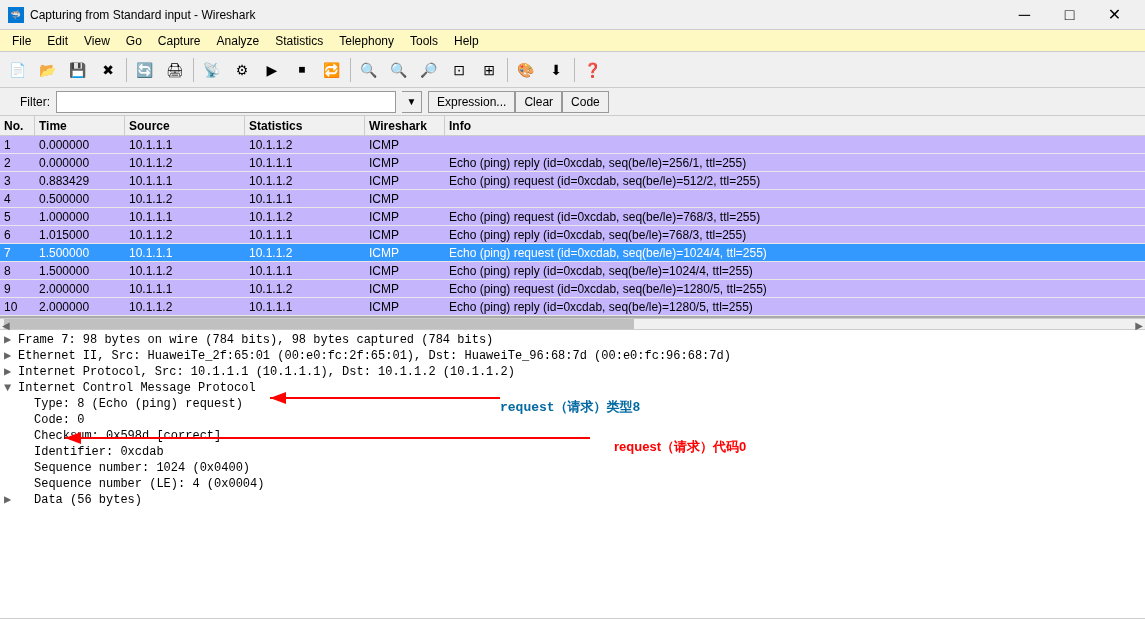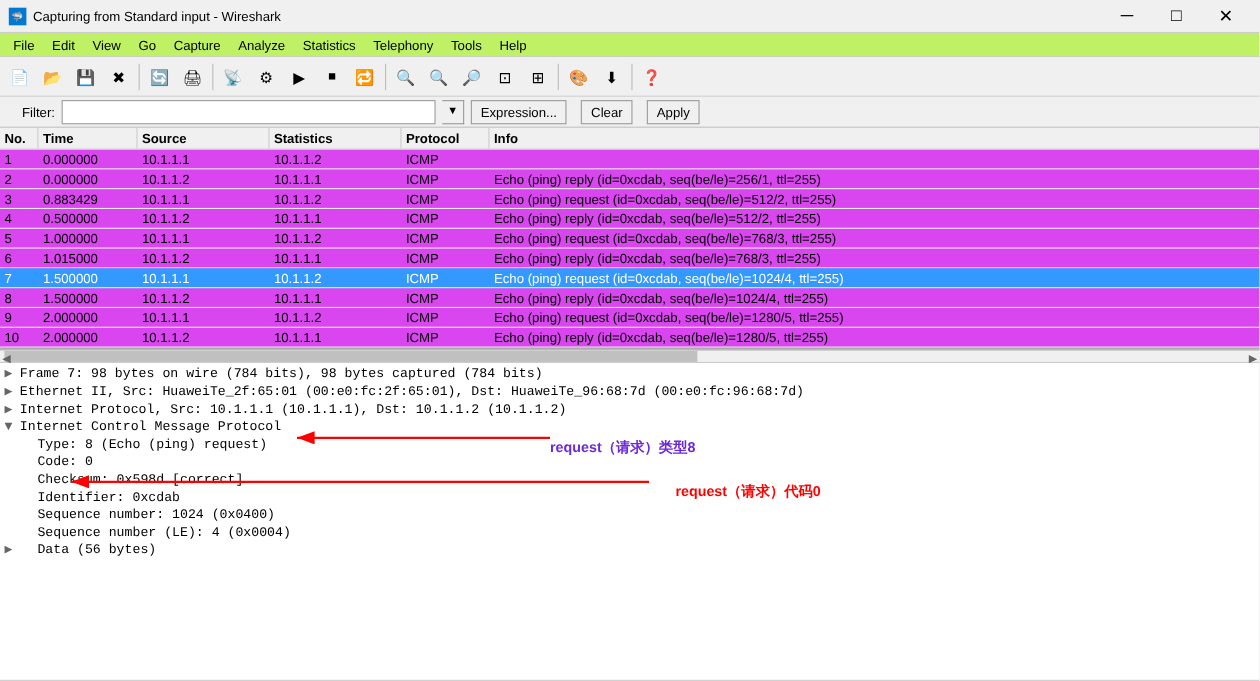--- a/index.html
+++ b/index.html
@@ -15,21 +15,21 @@
       border-bottom: 1px solid #ccc;
       justify-content: space-between;
     }
     .titlebar-left { display: flex; align-items: center; gap: 6px; font-size: 12px; }
     .titlebar-icon { width: 16px; height: 16px; background: #0078d4; display: flex; align-items: center; justify-content: center; color: white; font-size: 9px; }
     .titlebar-controls { display: flex; gap: 0; }
     .titlebar-btn { width: 45px; height: 30px; border: none; background: transparent; cursor: pointer; font-size: 16px; display: flex; align-items: center; justify-content: center; }
 
     
     .menubar {
-      background: #bef264;
+      background: #fef9c3;
       height: 22px;
       display: flex;
       align-items: center;
       padding: 0 4px;
       border-bottom: 1px solid #ccc;
     }
     .menubar-item {
       padding: 2px 8px;
       cursor: pointer;
       font-size: 12px;
@@ -79,32 +79,32 @@
     }
     .filter-dropdown-btn {
       height: 22px; width: 20px;
       border: 1px solid #999;
       border-left: none;
       background: #f0f0f0;
       cursor: pointer;
       font-size: 10px;
       display: flex; align-items: center; justify-content: center;
     }
-    .filter-btns { display: flex; gap: 13px; align-items: flex-end; }
+    .filter-btns { display: flex; gap: 0; align-items: flex-end; }
     .filter-action-btn {
       height: 22px; padding: 0 8px;
       border: 1px solid #999;
       background: #f0f0f0;
       cursor: pointer;
       font-size: 12px;
     }
 
     
     .packet-list {
-      background: #d946ef;
+      background: #c4b5fd;
       border-bottom: 2px solid #aaa;
     }
     .packet-header {
       display: grid;
       grid-template-columns: 35px 90px 120px 120px 80px 1fr;
       background: #f0f0f0;
       border-bottom: 1px solid #ccc;
       height: 20px;
       align-items: center;
     }
@@ -248,33 +248,33 @@
   <button class="toolbar-btn" title="Help">❓</button>
 </div>
 
 <div class="filterbar">
   <label class="filter-label">Filter:</label>
   <input class="filter-input" type="text" style="">
   <button class="filter-dropdown-btn">▼</button>
   <div class="filter-btns">
     <button class="filter-action-btn">Expression...</button>
     <button class="filter-action-btn">Clear</button>
-    <button class="filter-action-btn">Apply</button>
+    <button class="filter-action-btn">Code</button>
   </div>
 </div>
 
 <div class="main-content">
 
   <div class="packet-list">
     <div class="packet-header">
       <div class="packet-header-cell">No.</div>
       <div class="packet-header-cell">Time</div>
       <div class="packet-header-cell">Source</div>
       <div class="packet-header-cell">Statistics</div>
-      <div class="packet-header-cell">Protocol</div>
+      <div class="packet-header-cell">Wireshark</div>
       <div class="packet-header-cell">Info</div>
     </div>
     <div id="packet-rows">
         <div class="packet-row">
           <div class="packet-cell">1</div>
           <div class="packet-cell">0.000000</div>
           <div class="packet-cell">10.1.1.1</div>
           <div class="packet-cell">10.1.1.2</div>
           <div class="packet-cell">ICMP</div>
         </div>
@@ -293,21 +293,20 @@
           <div class="packet-cell">10.1.1.2</div>
           <div class="packet-cell">ICMP</div>
           <div class="packet-cell">Echo (ping) request   (id=0xcdab, seq(be/le)=512/2, ttl=255)</div>
         </div>
         <div class="packet-row">
           <div class="packet-cell">4</div>
           <div class="packet-cell">0.500000</div>
           <div class="packet-cell">10.1.1.2</div>
           <div class="packet-cell">10.1.1.1</div>
           <div class="packet-cell">ICMP</div>
-          <div class="packet-cell">Echo (ping) reply     (id=0xcdab, seq(be/le)=512/2, ttl=255)</div>
         </div>
         <div class="packet-row">
           <div class="packet-cell">5</div>
           <div class="packet-cell">1.000000</div>
           <div class="packet-cell">10.1.1.1</div>
           <div class="packet-cell">10.1.1.2</div>
           <div class="packet-cell">ICMP</div>
           <div class="packet-cell">Echo (ping) request   (id=0xcdab, seq(be/le)=768/3, ttl=255)</div>
         </div>
         <div class="packet-row">
@@ -411,21 +410,21 @@
           <span style="width: 16px; display: inline-block;"></span>
           <span class="detail-text">Sequence number (LE): 4 (0x0004)</span>
         </div>
         <div class="detail-row">
           <span class="detail-expand">▶</span>
           <span style="width: 16px; display: inline-block;"></span>
           <span class="detail-text">Data (56 bytes)</span>
         </div>
       </div>
 
-    <div style="position:absolute; top:68px; left:500px; color:#6d28d9; font-size:13px; font-weight:bold; white-space:nowrap; pointer-events:none;">request（请求）类型8</div>
+    <div style="position:absolute; top:68px; left:500px; color:#0369a1; font-size:13px; font-weight:bold; white-space:nowrap; pointer-events:none;font-family:Liberation Mono, monospace;">request（请求）类型8</div>
 
     <svg style="position:absolute;top:48px;left:260px;pointer-events:none;" width="260" height="45">
       <defs>
         <marker id="arrowhead1" markerWidth="8" markerHeight="6" refX="8" refY="3" orient="auto">
           <polygon points="0 0, 8 3, 0 6" fill="red"></polygon>
         </marker>
       </defs>
       <line x1="240" y1="20" x2="10" y2="20" stroke="red" stroke-width="2" marker-end="url(#arrowhead1)"></line>
     </svg>
 

